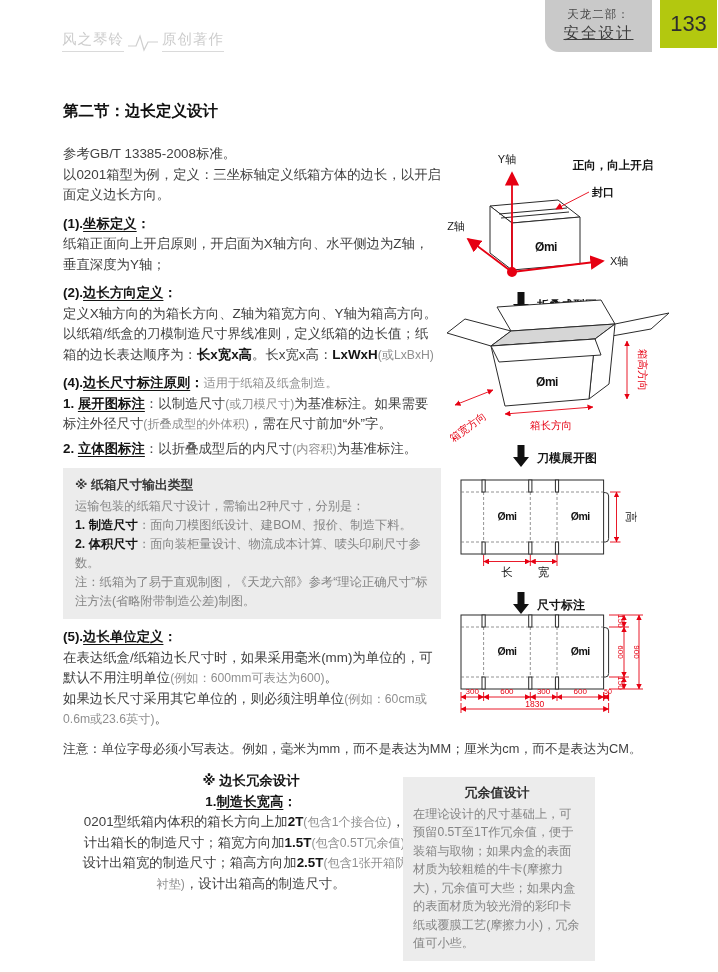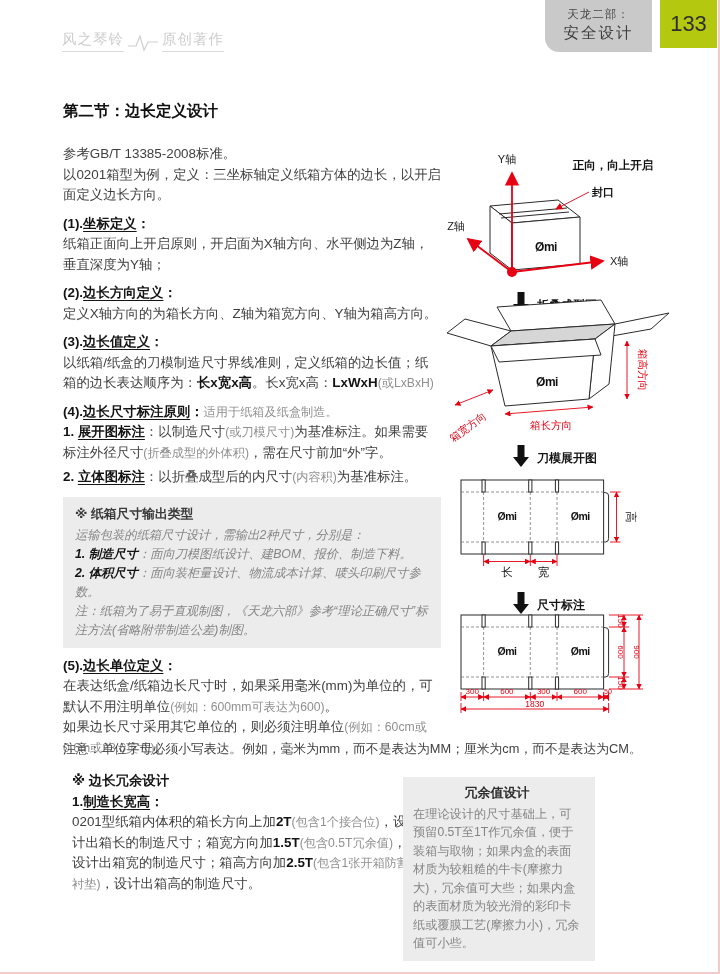--- a/index.html
+++ b/index.html
@@ -6,40 +6,40 @@
   .page{position:relative;width:720px;height:974px;background:#fff;overflow:hidden;
         border-right:2px solid #f4cbcb;border-bottom:2px solid #f4cbcb;box-sizing:border-box;
         font-family:"Liberation Sans","DejaVu Sans",sans-serif;}
   
   .watermark{position:absolute;left:62px;top:30px;display:flex;align-items:flex-end;gap:4px;
              font-size:14.5px;color:#cdcdcd;letter-spacing:1px;}
   .wm-t{border-bottom:1px solid #dadada;padding-bottom:2px;}
   .hdr-tab{position:absolute;left:545px;top:0;width:107px;height:52px;background:#c9c9c9;
            border-radius:0 0 0 14px;text-align:center;box-sizing:border-box;padding-top:7px;}
   .hdr-line1{font-size:11.5px;color:#4a4a4a;letter-spacing:1px;}
-  .hdr-line2{font-size:15.5px;color:#3c3c3c;letter-spacing:2px;margin-top:1px;}
+  .hdr-line2{font-size:15.5px;color:#3c3c3c;letter-spacing:2px;margin-top:1px;text-decoration:underline;}
   .hdr-page{position:absolute;left:660px;top:0;width:57px;height:48px;background:#b3c80f;
             text-align:center;line-height:48px;font-size:22px;color:#2e2e2e;}
   .sec-title{position:absolute;left:63px;top:101px;font-size:15.5px;font-weight:bold;color:#111;}
   
   .col{position:absolute;left:63px;top:144px;width:378px;font-size:13.4px;line-height:20.5px;color:#3f3f3f;}
   .col p{margin:0;}
   .gap{margin-top:8px !important;}
   .gap4{margin-top:4px !important;}
   .sg-n{color:#3f3f3f;}
   .sg-b{color:#141414;font-weight:bold;}
   .sg-u{color:#141414;font-weight:bold;text-decoration:underline;text-underline-offset:3px;}
   .sg-g{color:#8f8f8f;font-size:12.2px;}
   .sg-g2{color:#858585;}
   
   .graybox{background:#ececec;margin-top:9px;padding:7px 12px 8px 12px;font-size:12.3px;line-height:19px;color:#858585;}
   .graybox .gb-title{font-weight:bold;color:#3a3a3a;font-size:12.8px;margin-bottom:3px;}
-  .graybox p{margin:0;font-style:italic;}
+  .graybox p{margin:0;}
   .note-line{position:absolute;left:63px;top:741px;width:655px;font-size:12.8px;color:#555;}
-  .red-sec{position:absolute;left:72px;top:771px;width:346px;font-size:13.4px;line-height:20.5px;}
+  .red-sec{position:absolute;left:78px;top:771px;width:346px;font-size:13.4px;line-height:20.5px;text-align:center;}
   .red-sec p{margin:0;}
   .rbox{position:absolute;left:403px;top:777px;width:192px;box-sizing:border-box;background:#ececec;
         padding:7px 14px 8px 10px;font-size:12.2px;line-height:18.5px;color:#858585;}
   .rbox .gb-title{text-align:center;font-weight:bold;color:#2e2e2e;font-size:13px;margin-bottom:2px;}
   .rbox p{margin:0;}
   
   .diag{position:absolute;left:443px;top:143px;}
   .tk{font-size:11px;fill:#222;}
   .cap{font-size:11.5px;font-weight:bold;fill:#111;}
   .step-lab{font-size:12px;font-weight:bold;fill:#151515;}
@@ -76,21 +76,20 @@
 
   <div class="sec-title">第二节：边长定义设计</div>
 
   <div class="col">
     <p><span class="sg-n">参考GB/T 13385-2008标准。</span></p>
     <p><span class="sg-n">以0201箱型为例，定义：三坐标轴定义纸箱方体的边长，以开启面定义边长方向。</span></p>
     <p class="gap"><span class="sg-b">(1).</span><span class="sg-u">坐标定义</span><span class="sg-b">：</span></p>
     <p><span class="sg-n">纸箱正面向上开启原则，开启面为X轴方向、水平侧边为Z轴，垂直深度为Y轴；</span></p>
     <p class="gap"><span class="sg-b">(2).</span><span class="sg-u">边长方向定义</span><span class="sg-b">：</span></p>
     <p><span class="sg-n">定义X轴方向的为箱长方向、Z轴为箱宽方向、Y轴为箱高方向。</span></p>
-    <p class="gap"><span class="sg-b">(3).</span><span class="sg-u">边长值定义</span><span class="sg-b">：</span></p>
     <p><span class="sg-n">以纸箱/纸盒的刀模制造尺寸界线准则，定义纸箱的边长值；纸箱的边长表达顺序为：</span><span class="sg-b">长x宽x高</span><span class="sg-n">。长x宽x高：</span><span class="sg-b">LxWxH</span><span class="sg-g">(或LxBxH)</span></p>
     <p class="gap"><span class="sg-b">(4).</span><span class="sg-u">边长尺寸标注原则</span><span class="sg-b">：</span><span class="sg-g">适用于纸箱及纸盒制造。</span></p>
     <p><span class="sg-b">1. </span><span class="sg-u">展开图标注</span><span class="sg-n">：以制造尺寸</span><span class="sg-g">(或刀模尺寸)</span><span class="sg-n">为基准标注。如果需要标注外径尺寸</span><span class="sg-g">(折叠成型的外体积)</span><span class="sg-n">，需在尺寸前加“外”字。</span></p>
     <p class="gap4"><span class="sg-b">2. </span><span class="sg-u">立体图标注</span><span class="sg-n">：以折叠成型后的内尺寸</span><span class="sg-g">(内容积)</span><span class="sg-n">为基准标注。</span></p>
 
     <div class="graybox">
       <div class="gb-title">※ 纸箱尺寸输出类型</div>
       <p><span class="sg-g2">运输包装的纸箱尺寸设计，需输出2种尺寸，分别是：</span></p>
       <p><span class="sg-b">1. 制造尺寸</span><span class="sg-g2">：</span><span class="sg-g2">面向刀模图纸设计、建BOM、报价、制造下料。</span></p>
       <p><span class="sg-b">2. 体积尺寸</span><span class="sg-g2">：</span><span class="sg-g2">面向装柜量设计、物流成本计算、唛头印刷尺寸参数。</span></p>

